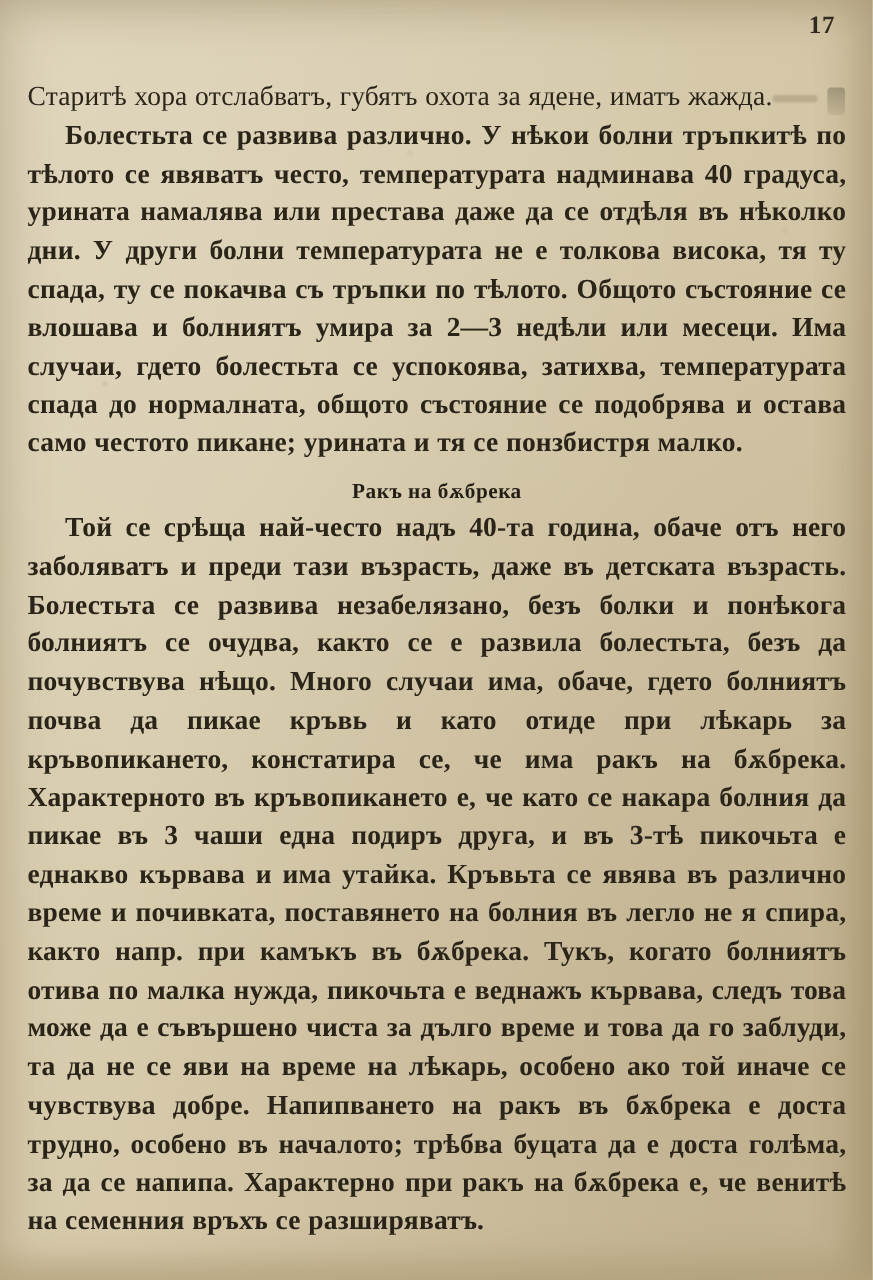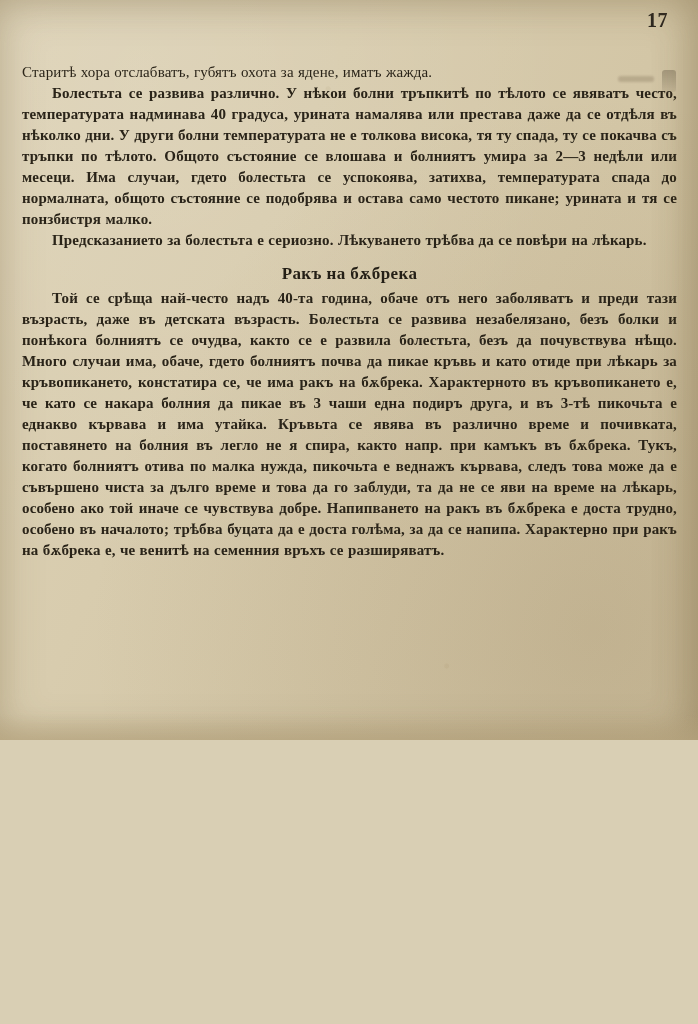--- a/index.html
+++ b/index.html
@@ -9,21 +9,21 @@
   body {
     width: 698px;
     height: 1024px;
     background: #d9cfb4;
     font-family: "Liberation Serif", serif;
     overflow: hidden;
   }
   .page {
     position: relative;
     width: 698px;
-    height: 740px;
+    height: 1024px;
     box-sizing: border-box;
     background:
       radial-gradient(ellipse at 20% 10%, rgba(255,255,255,0.10), rgba(0,0,0,0) 55%),
       radial-gradient(ellipse at 85% 85%, rgba(120,95,60,0.16), rgba(0,0,0,0) 60%),
       linear-gradient(115deg, #ddd2b6 0%, #d8ccae 35%, #d3c6a6 65%, #cdbf9d 100%);
   }
   
   .grain {
     position: absolute;
     inset: 0;
@@ -53,21 +53,21 @@
     letter-spacing: 0.5px;
   }
   .content {
     position: absolute;
     top: 62px;
     left: 22px;
     width: 655px;
   }
   p {
     margin: 0;
-    font-size: 15px;
+    font-size: 22px;
     line-height: 1.40;
     color: #2a2419;
     text-align: justify;
     text-justify: inter-word;
     letter-spacing: 0.15px;
     word-spacing: 0.4px;
   }
   p.indent { text-indent: 30px; font-weight: bold; }
   .heading {
     margin: 13px 0 4px 0;
@@ -117,21 +117,20 @@
 
   <div class="blot"></div>
   <div class="blot2"></div>
 
   <div class="content">
 
     <p>Старитѣ хора отслабватъ, губятъ охота за ядене, иматъ жажда.</p>
 
     <p class="indent">Болестьта се развива различно. У нѣкои болни тръпкитѣ по тѣлото се явяватъ често, температурата надминава 40 градуса, уринатa намалява или престава даже да се отдѣля въ нѣколко дни. У други болни температурата не е толкова висока, тя ту спада, ту се покачва съ тръпки по тѣлото. Общото състояние се влошава и болниятъ умира за 2—3 недѣли или месеци. Има случаи, гдето болестьта се успокоява, затихва, температурата спада до нормалната, общото състояние се подобрява и остава само честото пикане; уринатa и тя се понзбистря малко.</p>
 
-    <p class="indent">Предсказанието за болестьта е сериозно. Лѣкуването трѣбва да се повѣри на лѣкарь.</p>
 
     <div class="heading">Ракъ на бѫбрека</div>
 
     <p class="indent">Той се срѣща най-често надъ 40-та година, обаче отъ него заболяватъ и преди тази възрасть, даже въ детската възрасть. Болестьта се развива незабелязано, безъ болки и понѣкога болниятъ се очудва, както се е развила болестьта, безъ да почувствува нѣщо. Много случаи има, обаче, гдето болниятъ почва да пикае кръвь и като отиде при лѣкарь за кръвопикането, констатира се, че има ракъ на бѫбрека. Характерното въ кръвопикането е, че като се накара болния да пикае въ 3 чаши една подиръ друга, и въ 3-тѣ пикочьта е еднакво кървава и има утайка. Кръвьта се явява въ различно време и почивката, поставянето на болния въ легло не я спира, както напр. при камъкъ въ бѫбрека. Тукъ, когато болниятъ отива по малка нужда, пикочьта е веднажъ кървава, следъ това може да е съвършено чиста за дълго време и това да го заблуди, та да не се яви на време на лѣкарь, особено ако той иначе се чувствува добре. Напипването на ракъ въ бѫбрека е доста трудно, особено въ началото; трѣбва буцата да е доста голѣма, за да се напипа. Характерно при ракъ на бѫбрека е, че венитѣ на семенния връхъ се разширяватъ.</p>
 
 
 
   </div>
 
   <div class="edge-shade"></div>

